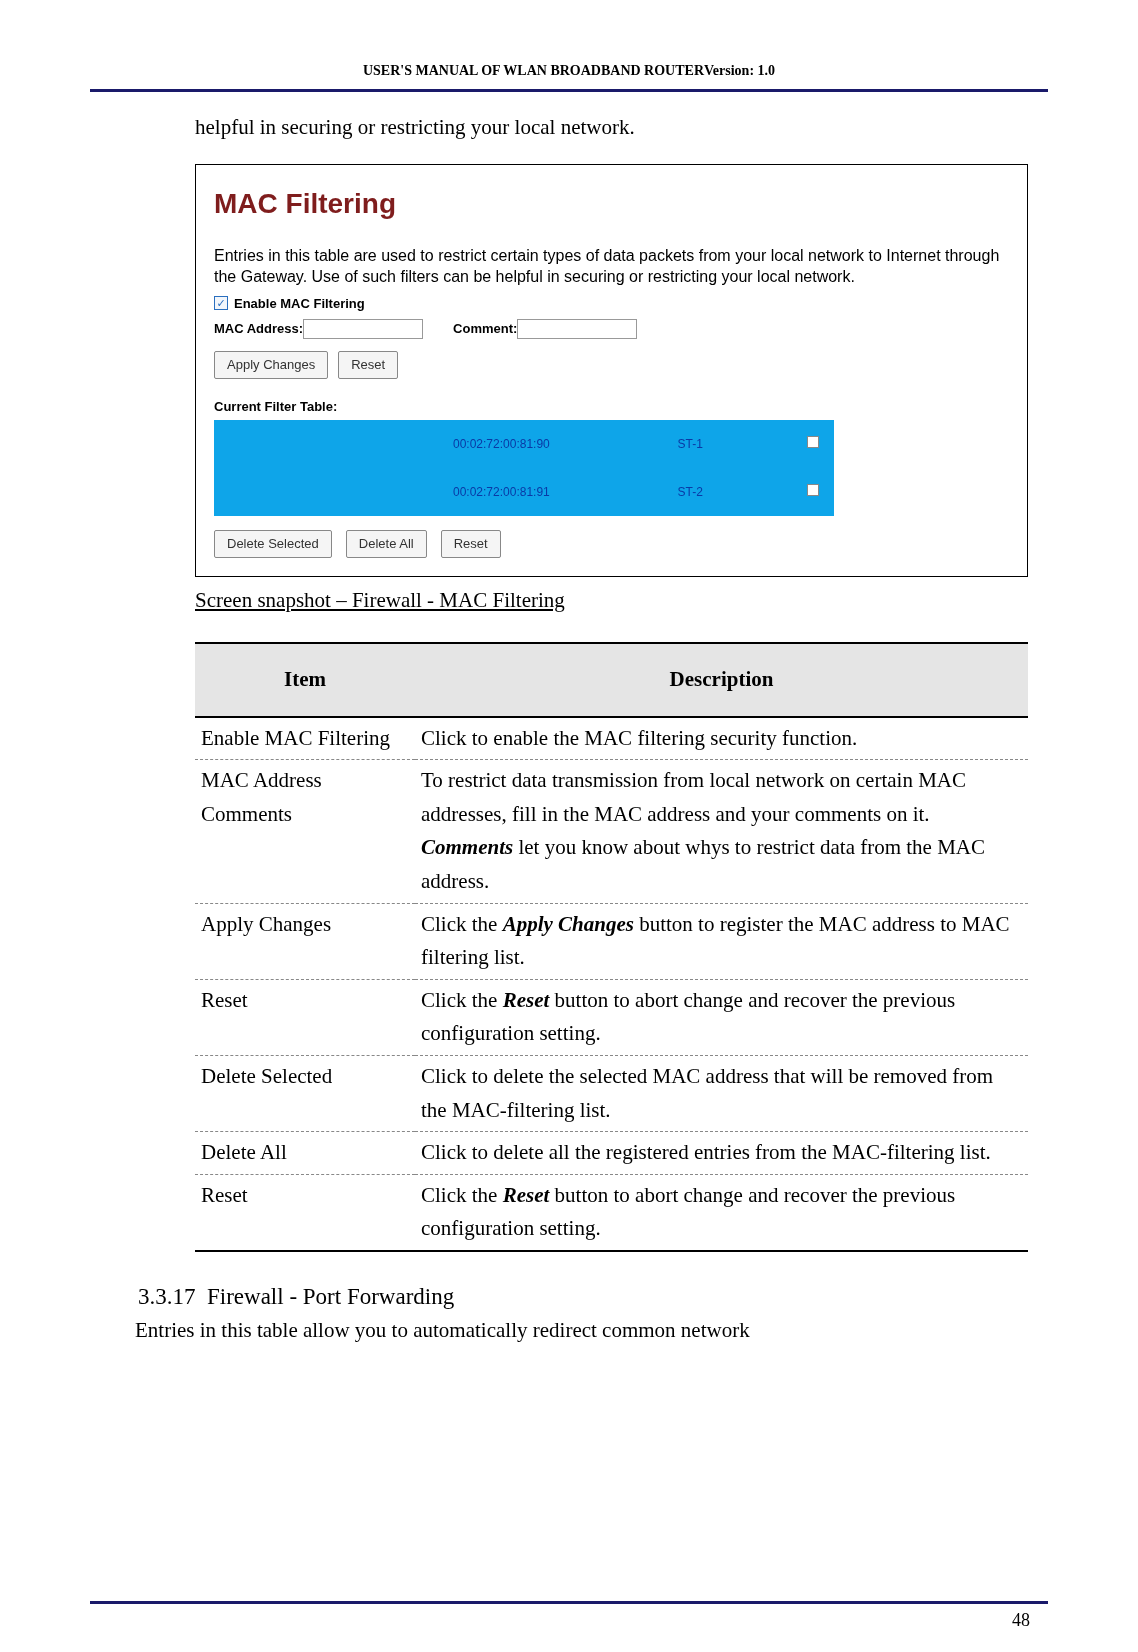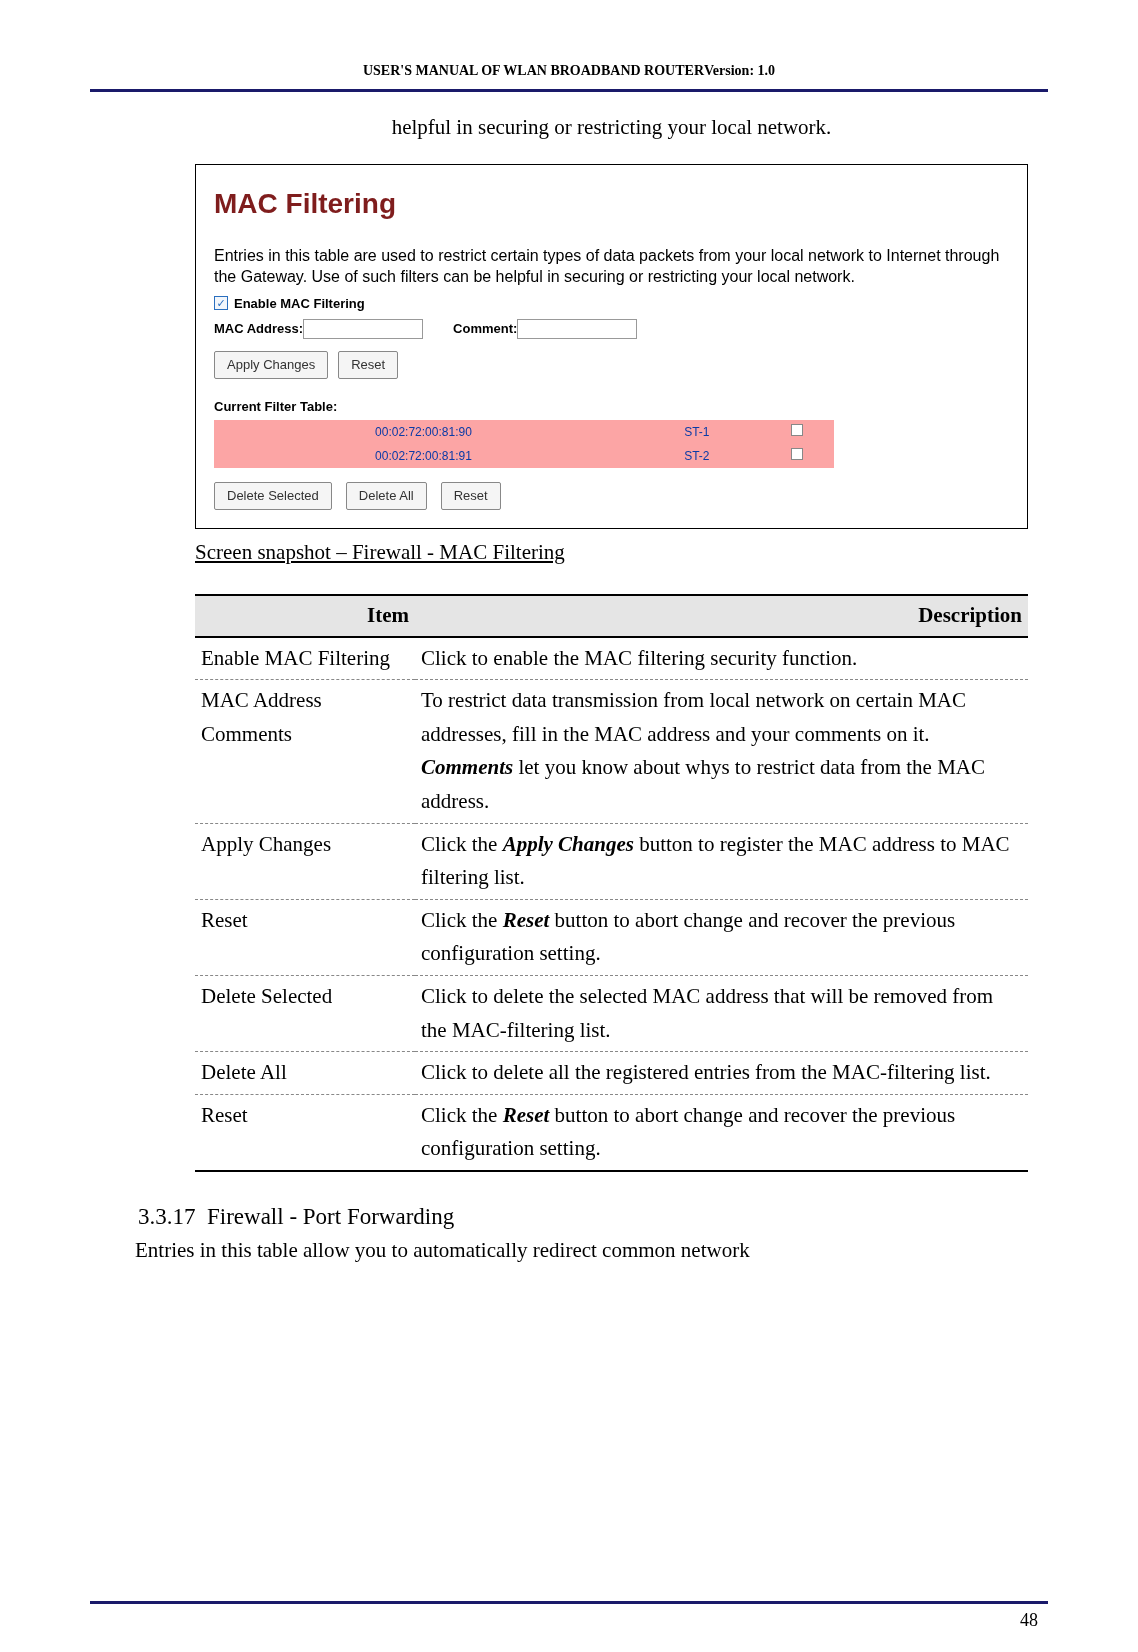--- a/index.html
+++ b/index.html
@@ -24,21 +24,20 @@
       border: none;
       border-top: 3px solid #1a1a6a;
       margin-bottom: 20px;
     }
     .body-indent {
       margin-left: 105px;
       margin-right: 20px;
     }
     .intro-text {
       font-size: 21px;
-      text-align: center;
     }
     .screenshot-box {
       border: 1px solid #000;
       margin: 20px 0 8px 0;
       padding: 18px;
       font-family: Arial, sans-serif;
       font-size: 13px;
     }
     .screenshot-title {
       color: #7f1d1d;
@@ -100,46 +99,46 @@
       font-size:12px;
     }
     .filter-table th {
       background:#bfbfbf;
       color:#000;
       font-weight:bold;
       padding:3px;
       text-align:center;
     }
     .filter-table td {
-      background:#fca5a5;
+      background:#0ea5e9;
       color:#0a3aa6;
-      padding:3px;
-      text-align:center;
+      padding:15px;
+      text-align:right;
     }
     .sm-check {
       display:inline-block;
       width:12px;height:12px;
       border:1px solid #888;
       background:#fff;
     }
     .btn-row2 { display:flex; gap:14px; margin-top:14px; }
     .caption {
       text-decoration: underline;
       font-size: 21px;
       margin-bottom: 26px;
     }
     .desc-table {
       width:100%;
       border-collapse:collapse;
       font-size:21px;
     }
     .desc-table th {
       background:#e5e5e5;
-      text-align:right;
-      padding:4px 6px;
+      text-align:center;
+      padding:20px 6px;
       border-top:2.5px solid #000;
       border-bottom:2.5px solid #000;
       font-weight:bold;
     }
     .desc-table td {
       padding:4px 6px;
       border-bottom:1px dashed #888;
       vertical-align:top;
       line-height:1.6;
     }
@@ -160,21 +159,21 @@
       border:none;
       border-top:3px solid #1a1a6a;
       position:absolute;
       bottom:48px;
       left:90px;
       right:90px;
     }
     .page-num {
       position:absolute;
       bottom:18px;
-      right:100px;
+      right:108px;
       font-size:18px;
     }
     .bi { font-weight:bold; font-style:italic; }
   </style>
 </head>
 <body>
 
 <div class="header-row">
   <span>USER'S MANUAL OF WLAN BROADBAND ROUTER</span>
   <span>Version: 1.0</span>

